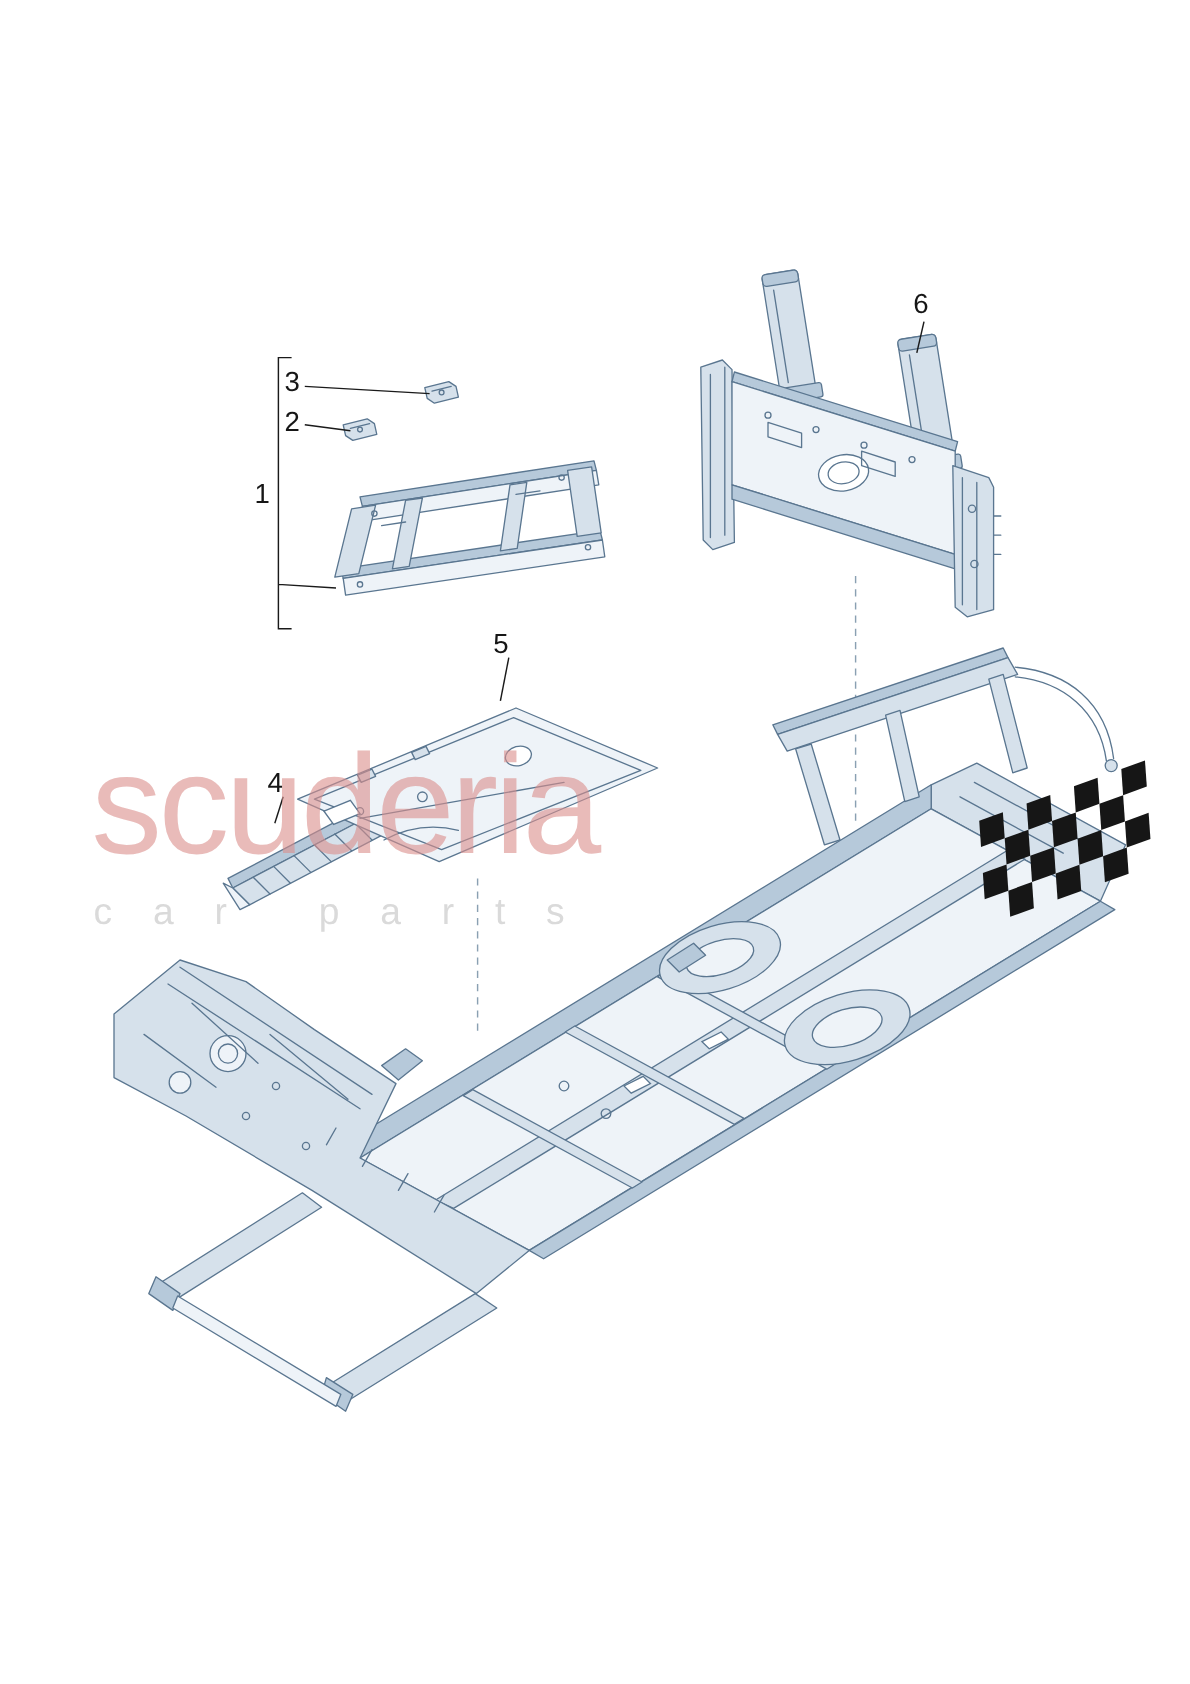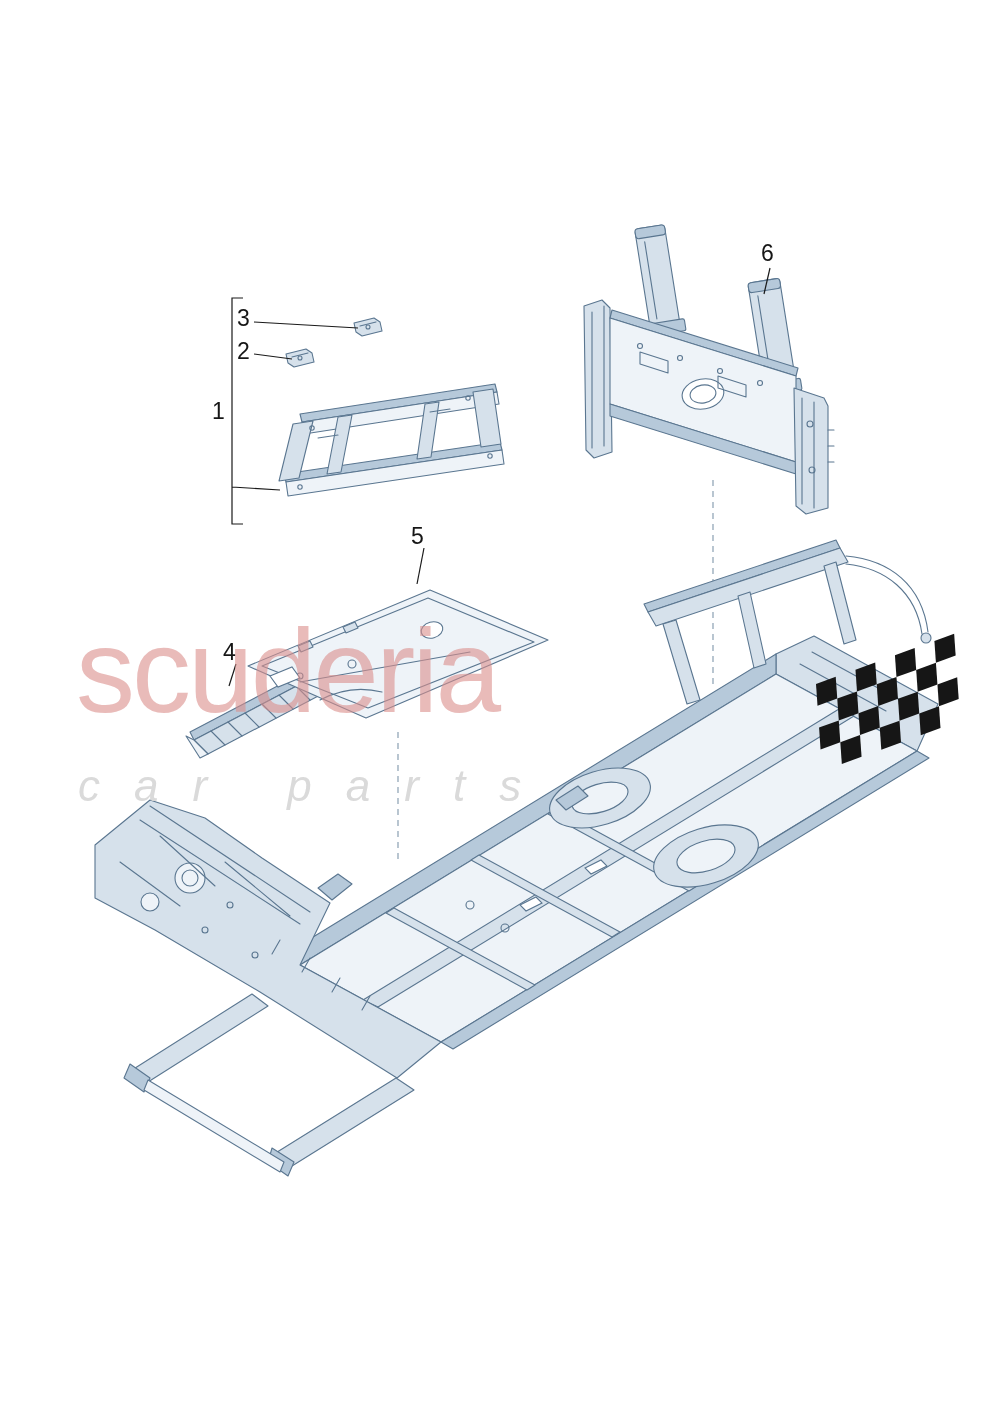--- a/index.html
+++ b/index.html
@@ -20,22 +20,22 @@
   .diagram .s{fill:none;stroke:var(--line);stroke-width:1.1;stroke-linecap:round;stroke-linejoin:round}
   .diagram .f1{fill:var(--fill-light);stroke:var(--line);stroke-width:1.1;stroke-linejoin:round}
   .diagram .f2{fill:var(--fill-mid);stroke:var(--line);stroke-width:1.1;stroke-linejoin:round}
   .diagram .f3{fill:var(--fill-dark);stroke:var(--line);stroke-width:1.1;stroke-linejoin:round}
   .diagram .w{fill:#ffffff;stroke:var(--line);stroke-width:1.1}
   .diagram .dash{fill:none;stroke:#8aa0b2;stroke-width:1.2;stroke-dasharray:6 5}
   .diagram .lead{fill:none;stroke:var(--leader);stroke-width:1.2}
   .callout{position:absolute;font-size:23px;line-height:1;color:#161616;z-index:4;}
   .wm-brand{position:absolute;left:76px;top:612px;font-weight:400;font-size:118px;line-height:1;
     letter-spacing:-3px;color:var(--watermark-pink);opacity:.6;z-index:3;pointer-events:none;}
-  .wm-sub{position:absolute;left:78px;top:764px;font-weight:400;font-size:44px;line-height:1;
-    letter-spacing:34px;color:var(--subtitle-grey);opacity:.9;z-index:3;pointer-events:none;font-style:italic;}
+  .wm-sub{position:absolute;left:78px;top:744px;font-weight:400;font-size:31px;line-height:1;
+    letter-spacing:34px;color:var(--subtitle-grey);opacity:.9;z-index:3;pointer-events:none;}
   .flag{position:absolute;left:782px;top:600px;overflow:visible;z-index:3;pointer-events:none;}
   .flag rect{fill:var(--flag-black);}
 </style>
 </head>
 <body>
 
 <div class="page">
 
   <svg class="diagram" width="992" height="1403" viewBox="0 0 992 1403">
 

